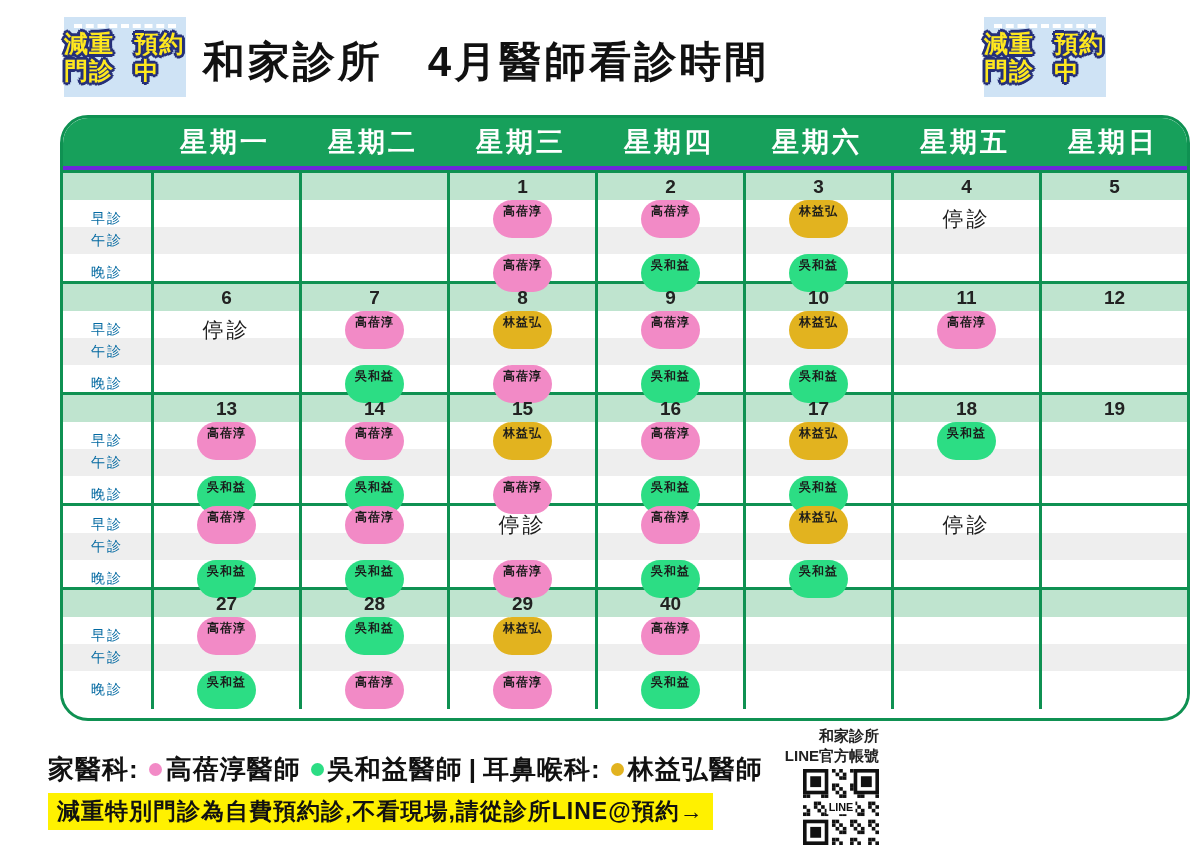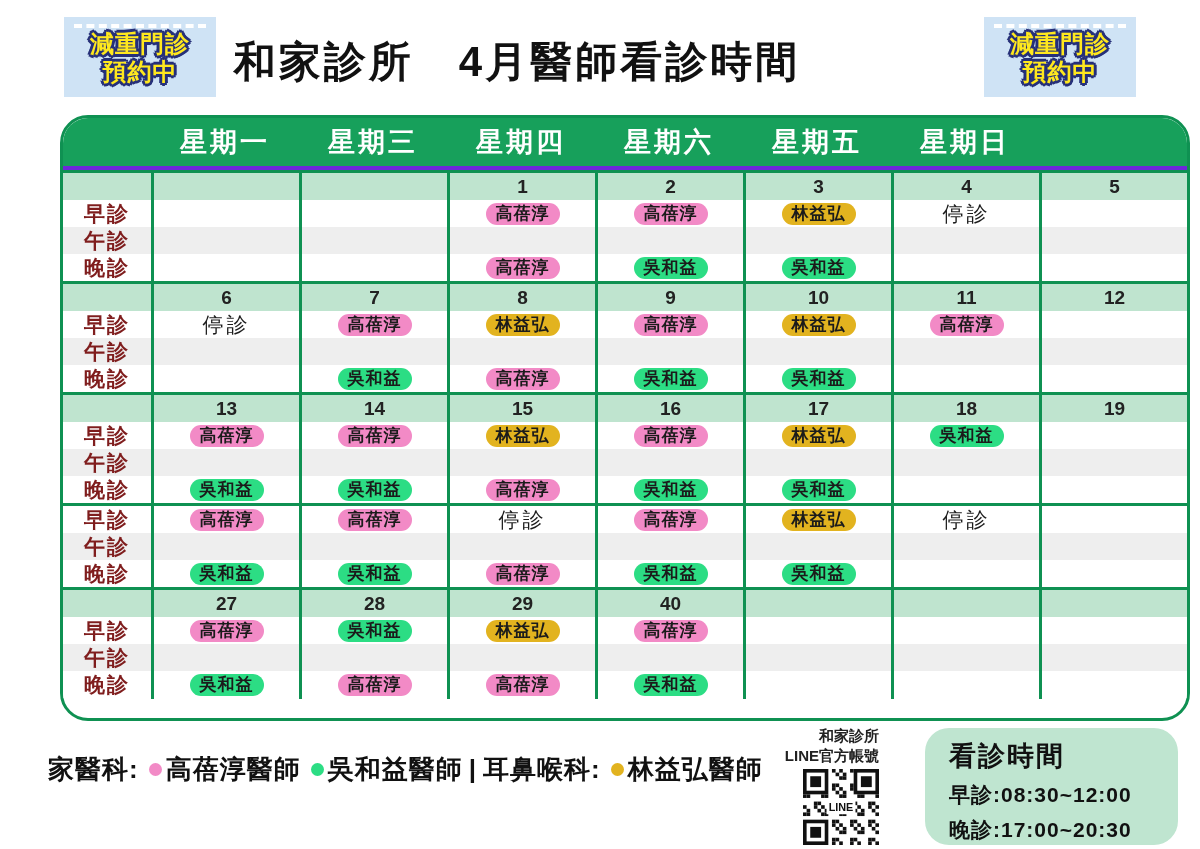--- a/index.html
+++ b/index.html
@@ -1,48 +1,48 @@
 <!DOCTYPE html>
 <html><head>
 <meta charset="utf-8">
 <style>
   html,body{margin:0;padding:0;background:#fff;}
   .page{position:relative;width:1200px;height:849px;background:#fff;overflow:hidden;
         font-family:"Liberation Sans","DejaVu Sans",sans-serif;color:#1a1a1a;}
 
   
   .top{position:absolute;left:0;top:0;width:1200px;height:110px;}
-  .badge{position:absolute;top:17px;width:152px;height:80px;background:#cfe3f5;
-         display:flex;flex-direction:column;align-items:center;justify-content:center;gap:1px;}
+  .badge{position:absolute;top:17px;width:122px;height:80px;background:#cfe3f5;
+         display:flex;flex-direction:row;align-items:center;justify-content:center;gap:1px;}
   .badge.left{left:64px;} .badge.right{left:984px;}
   .badge::before{content:"";position:absolute;top:7px;left:10px;right:10px;border-top:4px dashed #fff;}
   .badge span{font-size:24px;font-weight:900;line-height:27px;color:#ffe81e;letter-spacing:1px;
         text-shadow:-2px -2px 0 #263079,2px -2px 0 #263079,-2px 2px 0 #263079,2px 2px 0 #263079,
                     0 -3px 0 #263079,0 3px 0 #263079,-3px 0 0 #263079,3px 0 0 #263079;}
   .title{position:absolute;left:0;top:34px;width:972px;text-align:center;
-         font-size:42px;font-weight:900;letter-spacing:3px;color:#111;margin-left:31px;}
+         font-size:42px;font-weight:900;letter-spacing:3px;color:#111;}
 
   
   .cal{position:absolute;left:60px;top:115px;width:1130px;height:606px;box-sizing:border-box;
        border:3px solid #0f9152;border-radius:28px;overflow:hidden;background:#fff;}
   .grid-row{display:grid;grid-template-columns:88px repeat(7,1fr);}
   .cal-head{height:48px;background:#17a05b;border-bottom:4px solid #6d28d9;align-items:center;}
   .cal-head .hcell{text-align:center;color:#fff;font-size:27px;font-weight:800;letter-spacing:3px;}
   .week{border-top:3px solid #0f9152;}
   .week:first-of-type{border-top:3px solid #0f9152;}
   .wrow{height:27px;}
   .wrow .wcell{display:flex;align-items:center;justify-content:center;box-sizing:border-box;}
   .wrow .wcell:not(:first-child){border-left:3px solid #0f9152;}
   .row-date{background:#bfe4cf;}
   .row-date .wcell{font-size:19px;font-weight:600;color:#222;}
   .row-noon{background:#eeeeee;}
   .row-morning,.row-evening{background:#fff;}
-  .sess-label{font-size:21px;font-weight:700;color:#7f1d1d;letter-spacing:2px;}
-  .pill{display:inline-block;padding:0 10px;height:22px;line-height:22px;border-radius:20px;
-        font-size:17px;font-weight:700;color:#1b1b1b;letter-spacing:1px;}
+  .sess-label{font-size:14px;font-weight:400;color:#0369a1;letter-spacing:2px;}
+  .pill{display:inline-block;padding:0 10px;height:38px;line-height:22px;border-radius:20px;
+        font-size:12px;font-weight:700;color:#1b1b1b;letter-spacing:1px;}
   .plain{font-size:21px;font-weight:500;color:#1b1b1b;letter-spacing:3px;}
 
   
   .legend{position:absolute;left:48px;top:752px;font-size:26px;font-weight:800;color:#111;
           display:flex;align-items:center;letter-spacing:1px;}
   .dot{display:inline-block;width:13px;height:13px;border-radius:50%;margin:0 4px 0 10px;}
   .legend .bar{margin:0 6px;font-weight:700;}
   .note{position:absolute;left:48px;top:793px;background:#fff100;font-size:23px;font-weight:800;
         padding:3px 9px;letter-spacing:1px;color:#111;}
   .qrblock{position:absolute;left:744px;top:727px;width:135px;text-align:right;}
@@ -68,20 +68,21 @@
     <div class="badge right">
       <span>減重門診</span>
       <span>預約中</span>
     </div>
   </div>
 
   <div class="cal">
     <div class="grid-row cal-head">
       <div class="hcell"></div>
       <div class="hcell">星期一</div>
+      <div class="hcell">星期二</div>
       <div class="hcell">星期三</div>
       <div class="hcell">星期四</div>
       <div class="hcell">星期六</div>
       <div class="hcell">星期五</div>
       <div class="hcell">星期日</div>
     </div>
     <div id="cal-body">
         <div class="week">
           <div class="grid-row wrow row-date">
             <div class="wcell"></div>
@@ -384,20 +385,21 @@
     <span class="dot" id="dot-0" style="background: rgb(242, 138, 198);"></span>
     <span>高蓓淳醫師</span>
     <span class="dot" id="dot-1" style="background: rgb(44, 221, 132);"></span>
     <span>吳和益醫師</span>
     <span class="bar">|</span>
     <span>耳鼻喉科:</span>
     <span class="dot" id="dot-2" style="background: rgb(226, 179, 31);"></span>
     <span>林益弘醫師</span>
   </div>
 
+  <div class="note" style="background: rgb(255, 241, 0);">減重特別門診為自費預約診,不看現場,請從診所LINE@預約→</div>
 
   <div class="qrblock">
     <div class="l1">和家診所</div>
     <div class="l2">LINE官方帳號</div>
     <svg width="76" height="76" viewBox="0 0 84 84" id="qr-svg">
       <rect x="0" y="0" width="84" height="84" fill="#fff"></rect>
       <g id="qr-modules" fill="#111">
           <rect x="32" y="0" width="4" height="4"></rect>
           <rect x="40" y="0" width="4" height="4"></rect>
           <rect x="52" y="0" width="4" height="4"></rect>
@@ -498,19 +500,14 @@
           <rect x="64" y="8" width="12" height="12" fill="#111"></rect>
           <rect x="0" y="56" width="28" height="28" fill="#111"></rect>
           <rect x="4" y="60" width="20" height="20" fill="#fff"></rect>
           <rect x="8" y="64" width="12" height="12" fill="#111"></rect>
         </g>
       <rect x="26" y="34" width="32" height="16" fill="#fff"></rect>
       <text id="qr-label" x="42" y="46" text-anchor="middle" font-size="12" font-weight="bold" fill="#111" font-family="Liberation Sans, DejaVu Sans, sans-serif">LINE</text>
     </svg>
   </div>
 
-  <div class="hours" style="background: rgb(191, 229, 208);">
-    <div class="ht">看診時間</div>
-    <div class="hl">早診:08:30~12:00</div>
-    <div class="hl">晚診:17:00~20:30</div>
-  </div>
 
 </div>
 
 </body></html>

